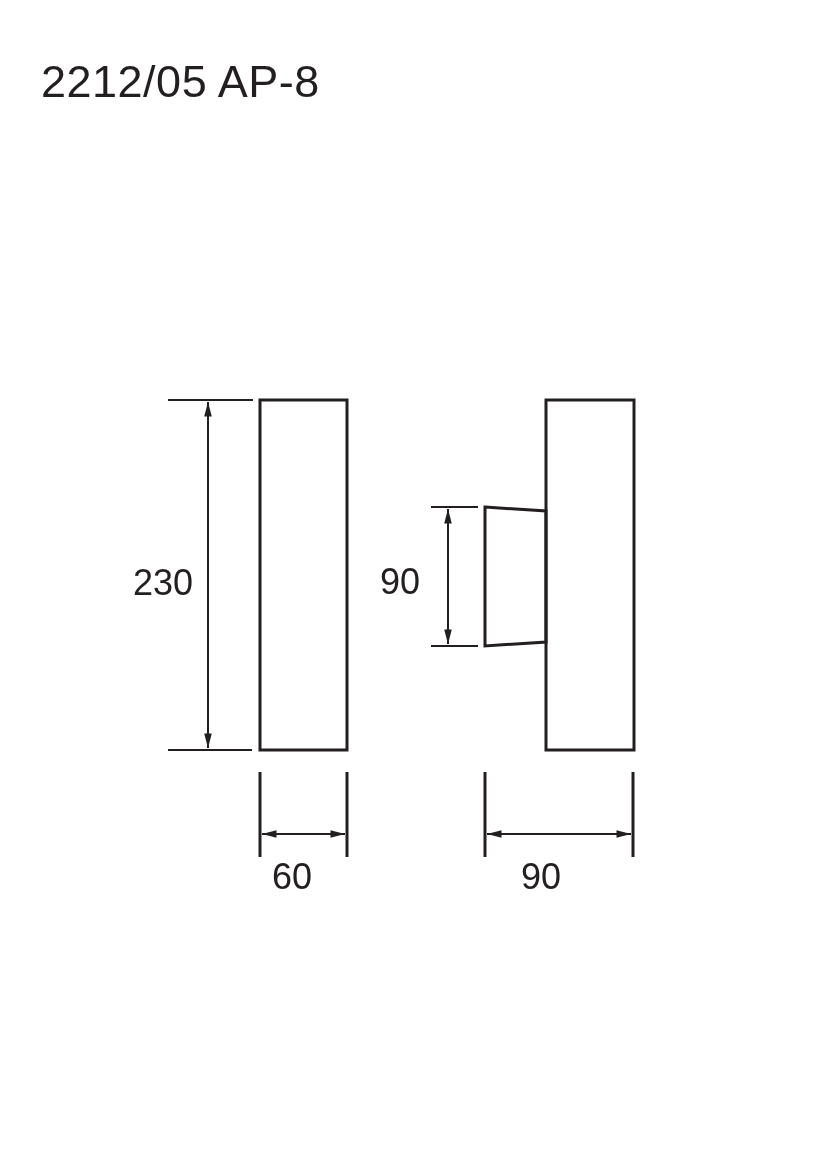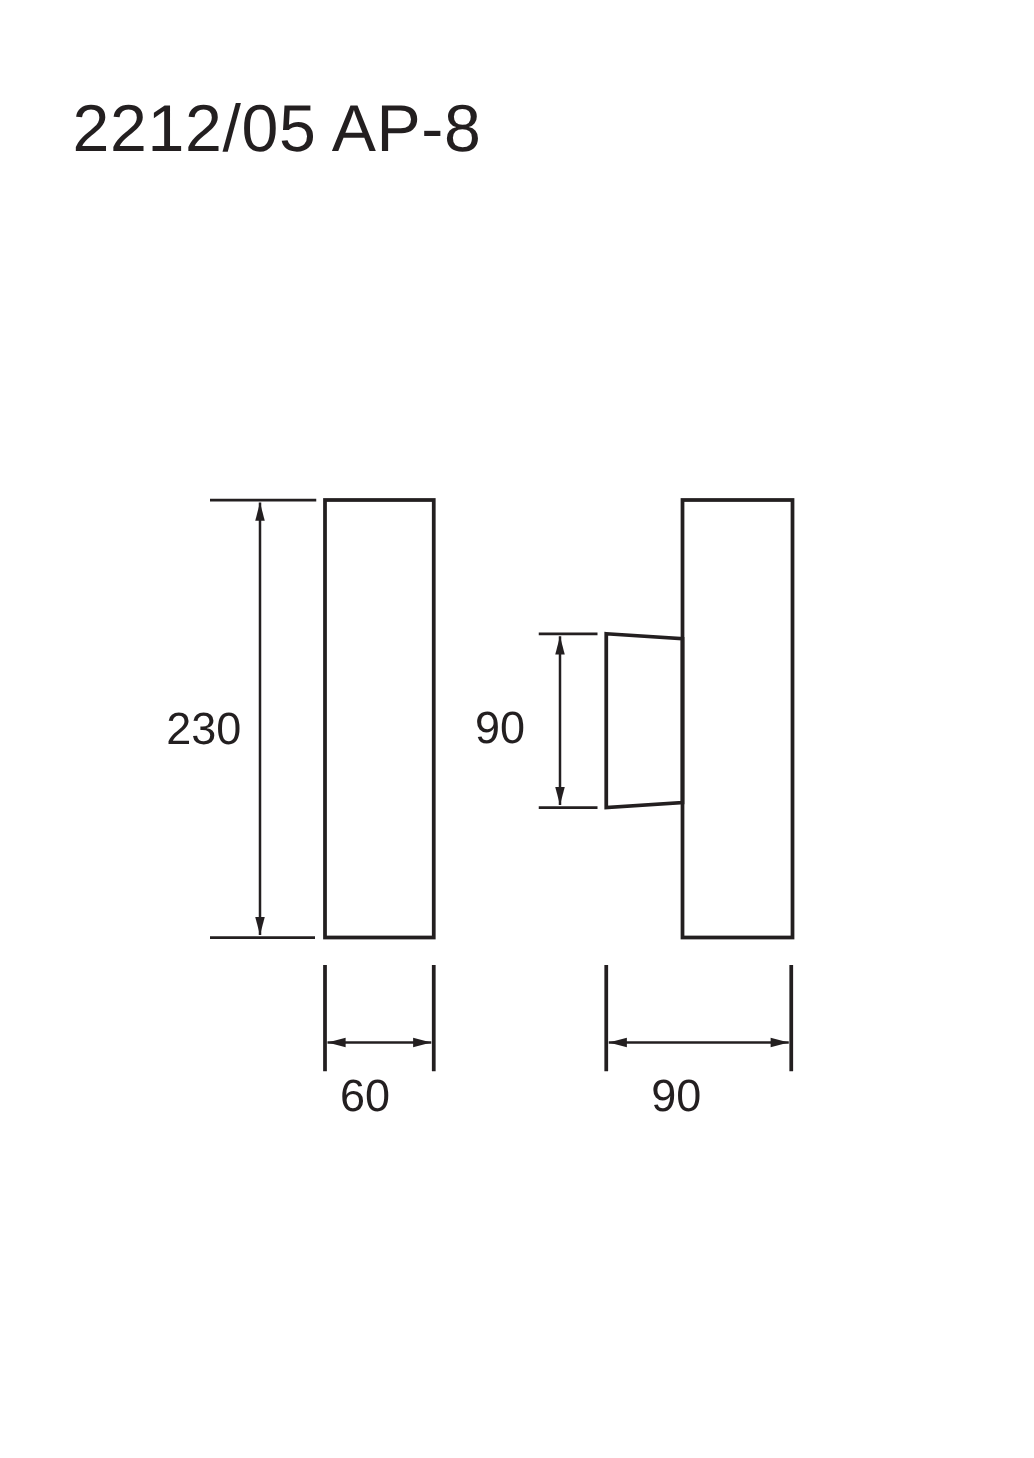--- a/index.html
+++ b/index.html
@@ -17,22 +17,22 @@
     width: 827px;
     height: 1166px;
     background: var(--bg-color);
     overflow: hidden;
     font-family: "Liberation Sans", sans-serif;
   }
   .page-title {
     position: absolute;
     left: 41px;
     top: 56px;
-    margin: 17px;
-    font-size: 53px;
+    margin: 0;
+    font-size: 45px;
     font-weight: 400;
     letter-spacing: 0.5px;
     color: var(--line-color);
     white-space: nowrap;
   }
   svg.drawing {
     position: absolute;
     left: 0;
     top: 0;
     width: 827px;

